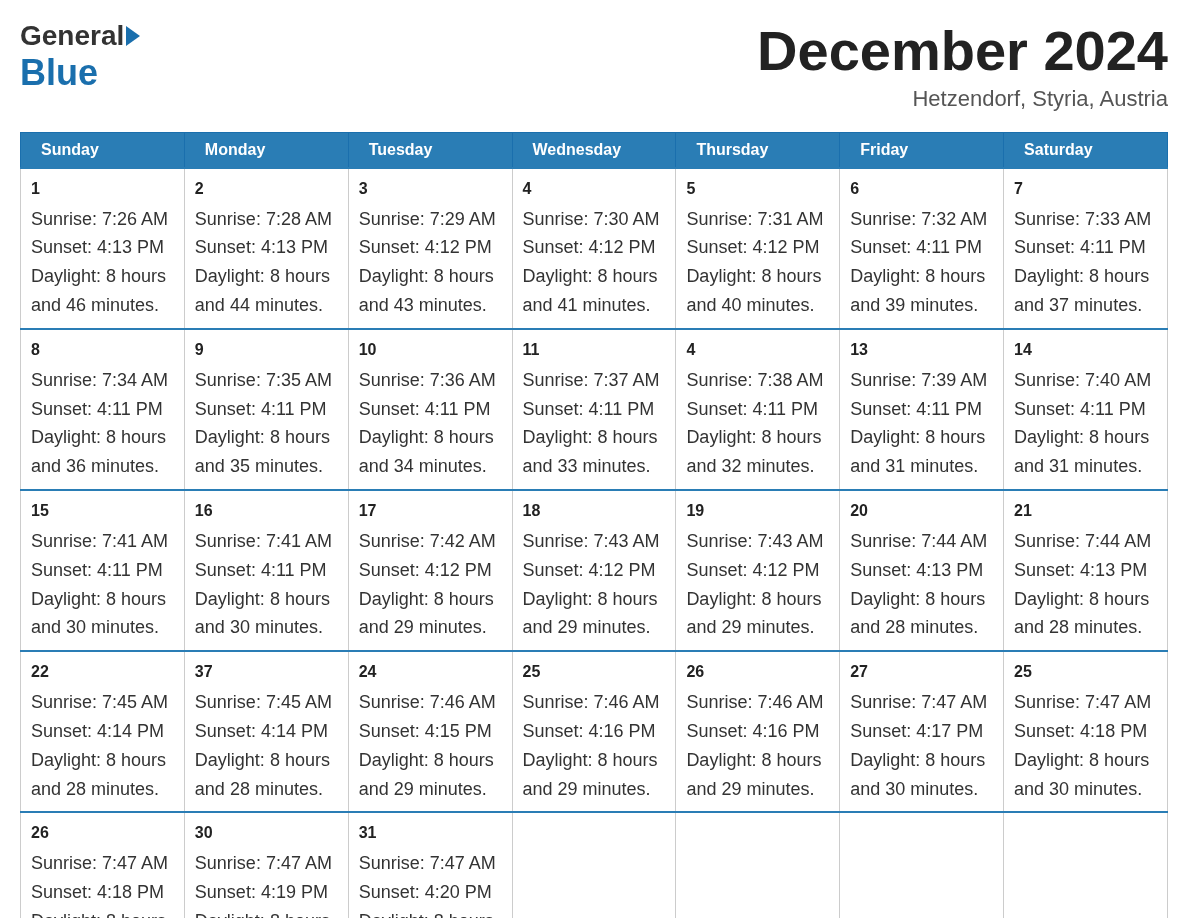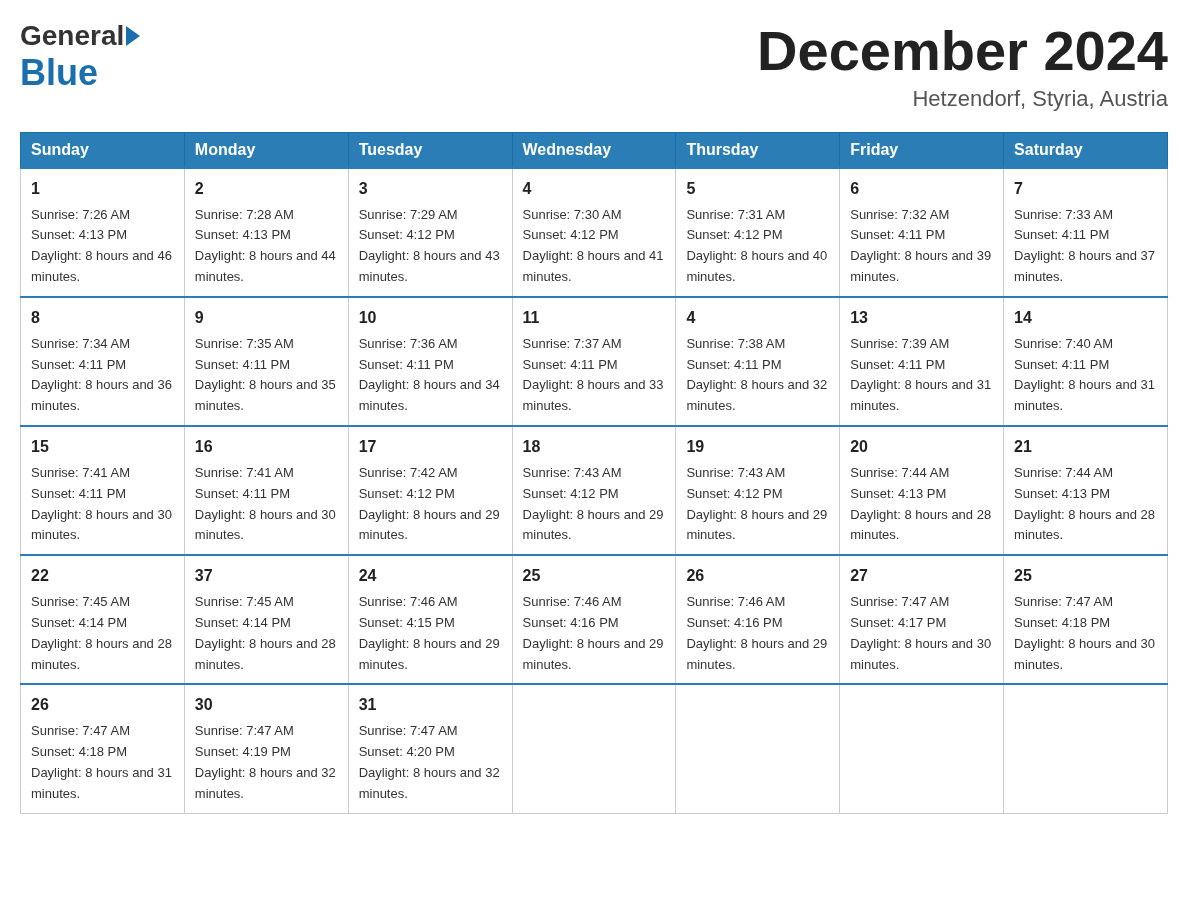--- a/index.html
+++ b/index.html
@@ -58,21 +58,21 @@
       margin-top: 4px;
     }
     .calendar-table {
       width: 100%;
       border-collapse: collapse;
       border: 1px solid #aaa;
     }
     .calendar-table th {
       background-color: #2a7db5;
       color: #ffffff;
-      padding: 8px 10px;
+      padding: 8px 20px;
       font-size: 16px;
       font-weight: bold;
       text-align: left;
       border: 1px solid #1a6fad;
     }
     .calendar-table td {
       vertical-align: top;
       padding: 8px 10px;
       border: 1px solid #ccc;
       width: 14.28%;
@@ -82,21 +82,21 @@
       line-height: 1.5;
     }
     .day-number {
       font-size: 16px;
       font-weight: bold;
       color: #222;
       display: block;
       margin-bottom: 4px;
     }
     .day-info {
-      font-size: 13px;
+      font-size: 18px;
       color: #333;
       line-height: 1.6;
     }
     .empty-cell {
       background: #fff;
     }
     .week-row td {
       border-top: 2px solid #2a7db5;
     }
   </style>

